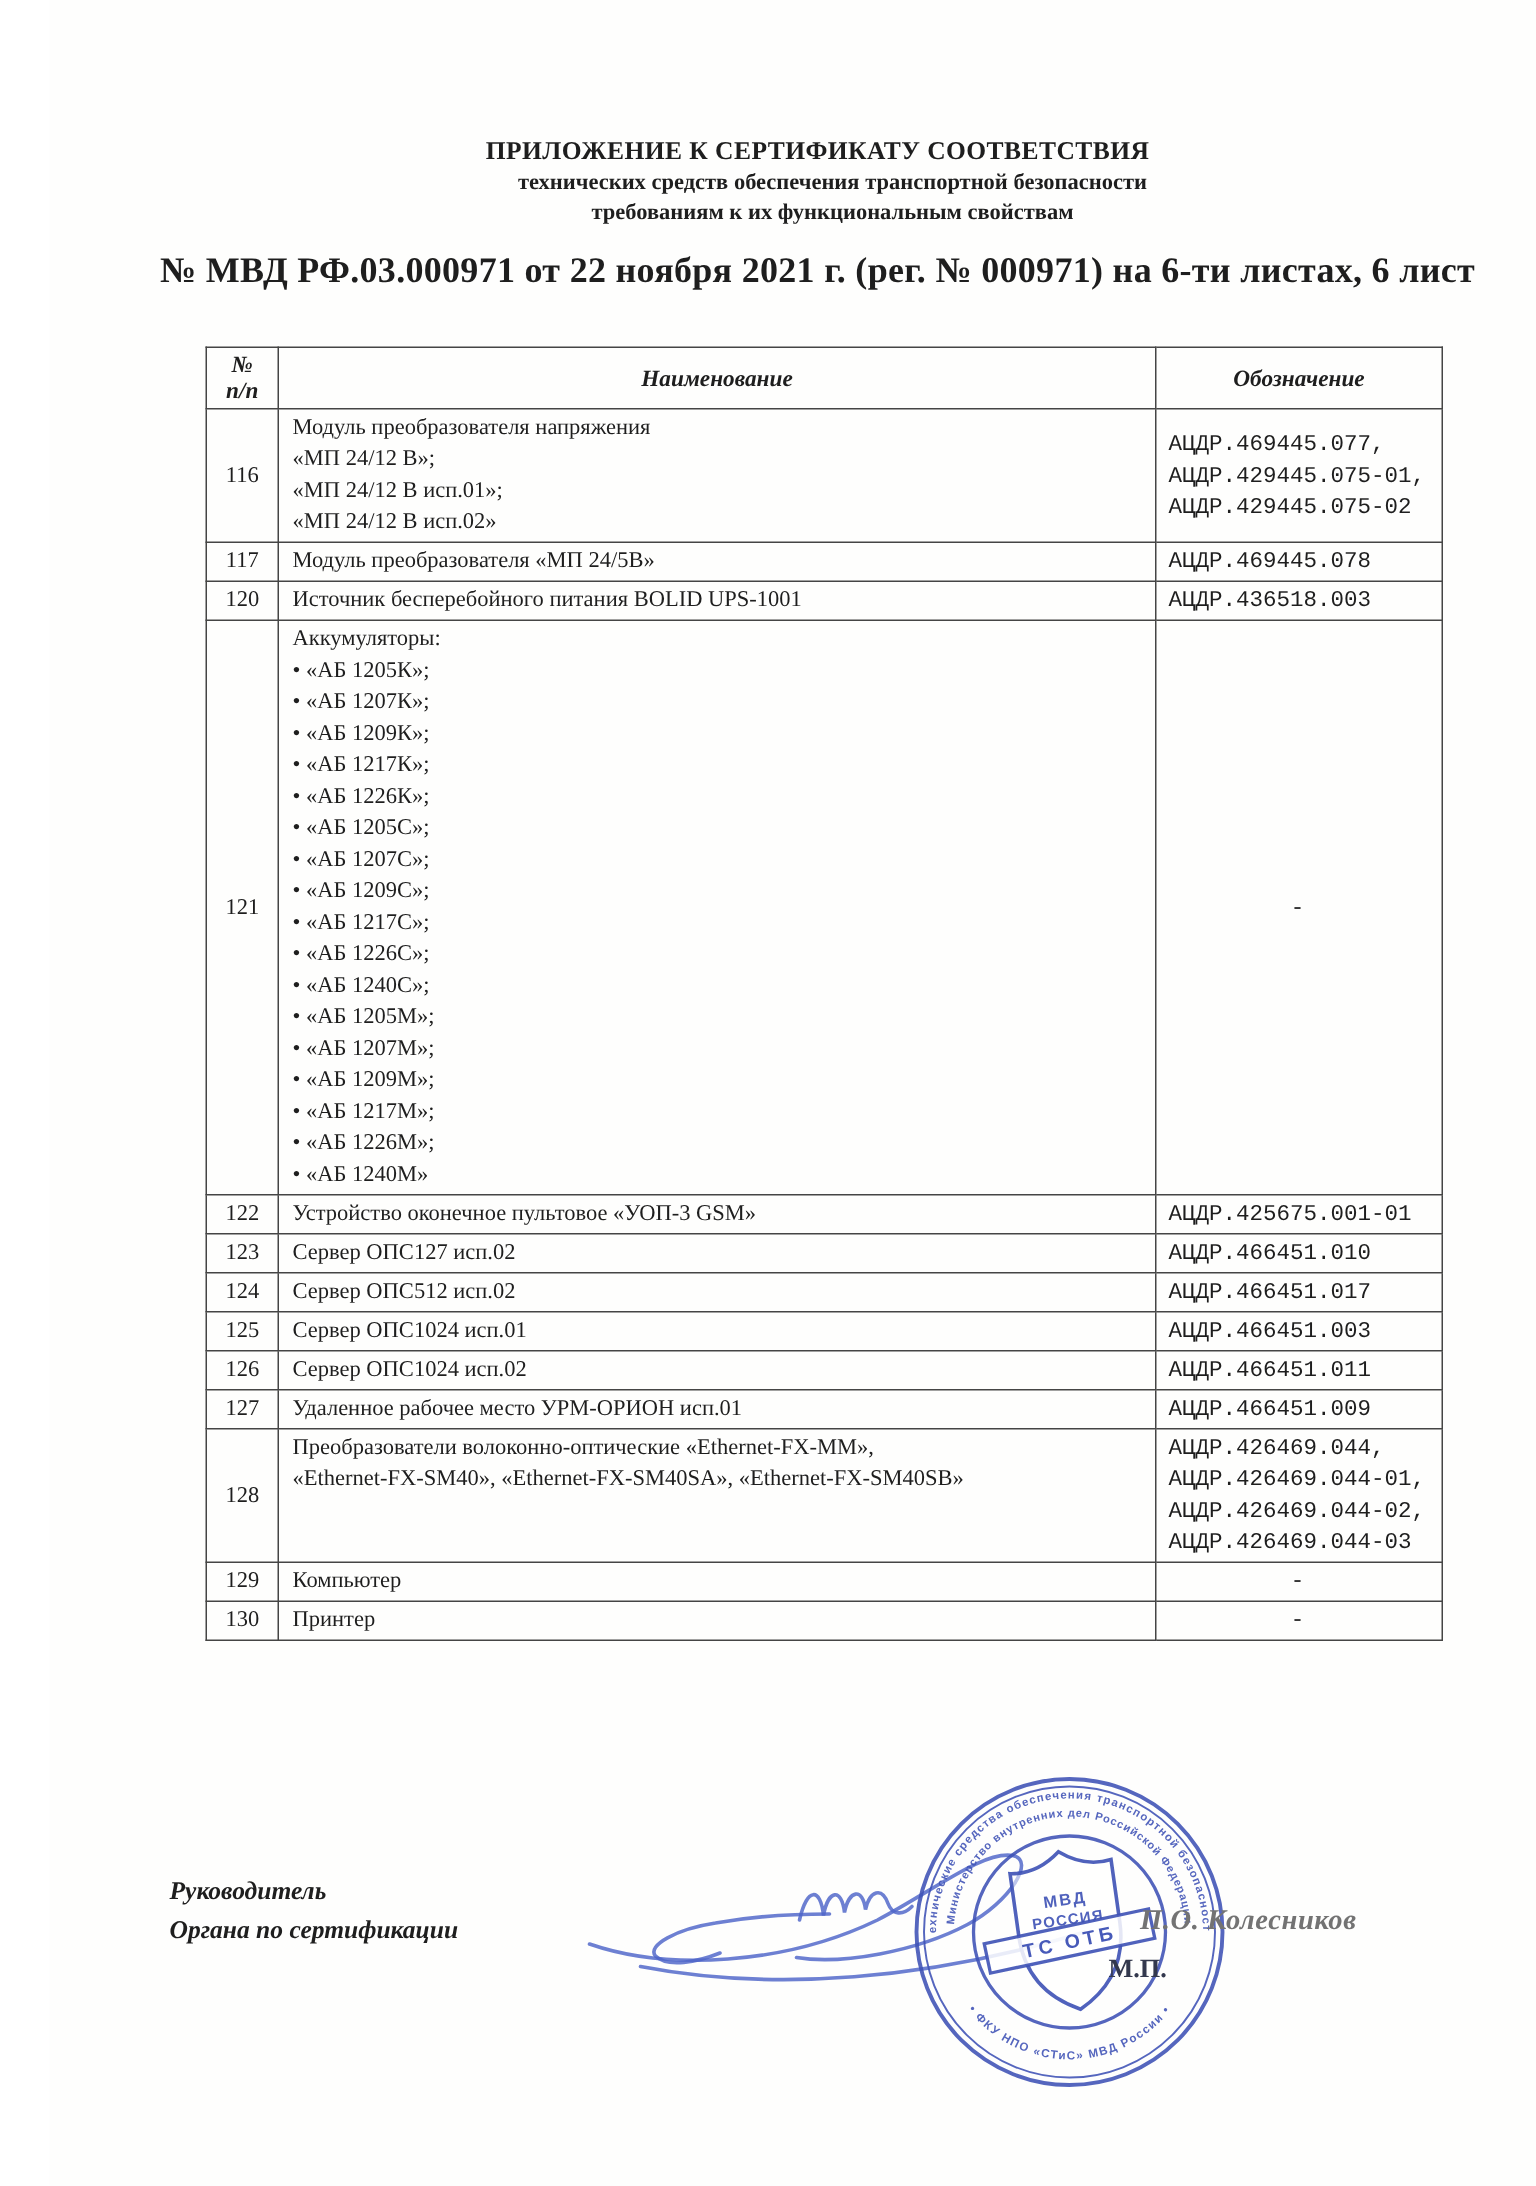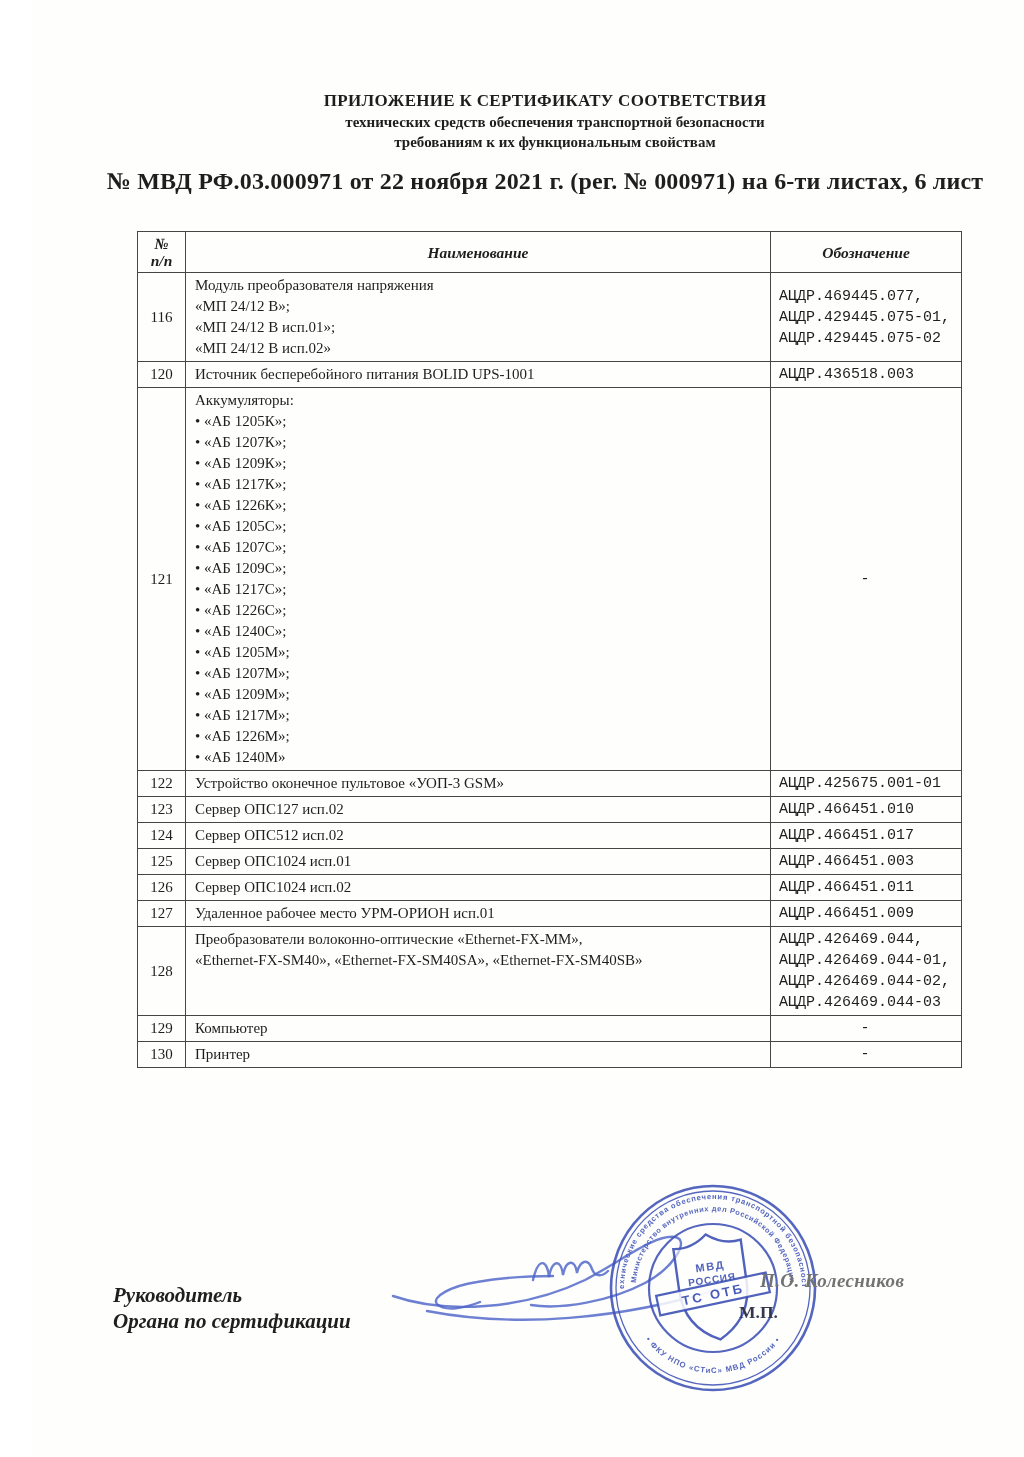--- a/index.html
+++ b/index.html
@@ -32,22 +32,22 @@
     padding:2px 20px 2px 9px;
   }
   td.desig{
     text-align:left;vertical-align:middle;font-size:15px;line-height:21px;
     padding:2px 2px 2px 8px;
     font-family:Liberation Mono, monospace;
   }
   td.desig.dash{text-align:center;padding-left:0;}
 
   .role-block{
-    position:absolute;left:80px;top:1282px;font-weight:bold;font-style:italic;
-    font-size:21px;line-height:26px;
+    position:absolute;left:80px;top:1248px;font-weight:bold;font-style:italic;
+    font-size:17px;line-height:26px;
   }
   .signer-name{
     position:absolute;left:727px;top:1270px;font-weight:bold;font-style:italic;
     font-size:19px;color:#737373;letter-spacing:.4px;
   }
   .seal-mark{
     position:absolute;left:706px;top:1302px;font-weight:bold;
     font-size:17.5px;color:#33384d;
   }
   .signature-svg{position:absolute;left:352px;top:1216px;}
@@ -87,20 +87,29 @@
           <td class="name">
             <div>Модуль преобразователя напряжения</div>
             <div>«МП 24/12 В»;</div>
             <div>«МП 24/12 В исп.01»;</div>
             <div>«МП 24/12 В исп.02»</div>
           </td>
           <td class="desig">
             <div>АЦДР.469445.077,</div>
             <div>АЦДР.429445.075-01,</div>
             <div>АЦДР.429445.075-02</div>
+          </td>
+        </tr>
+        <tr>
+          <td class="num">117</td>
+          <td class="name">
+            <div>Модуль преобразователя «МП 24/5В»</div>
+          </td>
+          <td class="desig">
+            <div>АЦДР.469445.078</div>
           </td>
         </tr>
         <tr>
           <td class="num">120</td>
           <td class="name">
             <div>Источник бесперебойного питания BOLID UPS-1001</div>
           </td>
           <td class="desig">
             <div>АЦДР.436518.003</div>
           </td>

